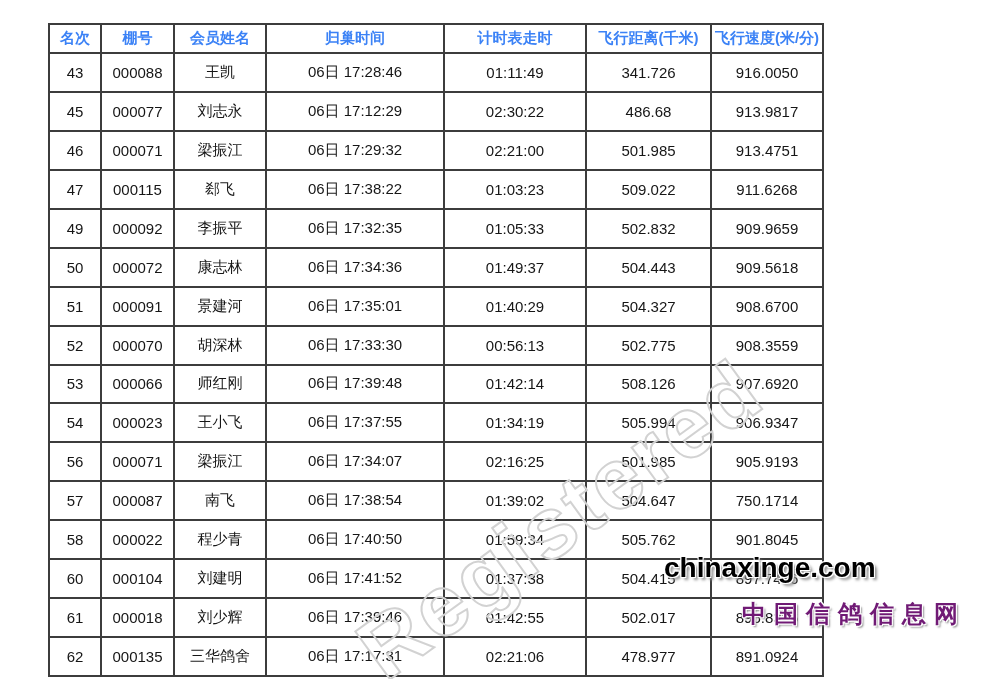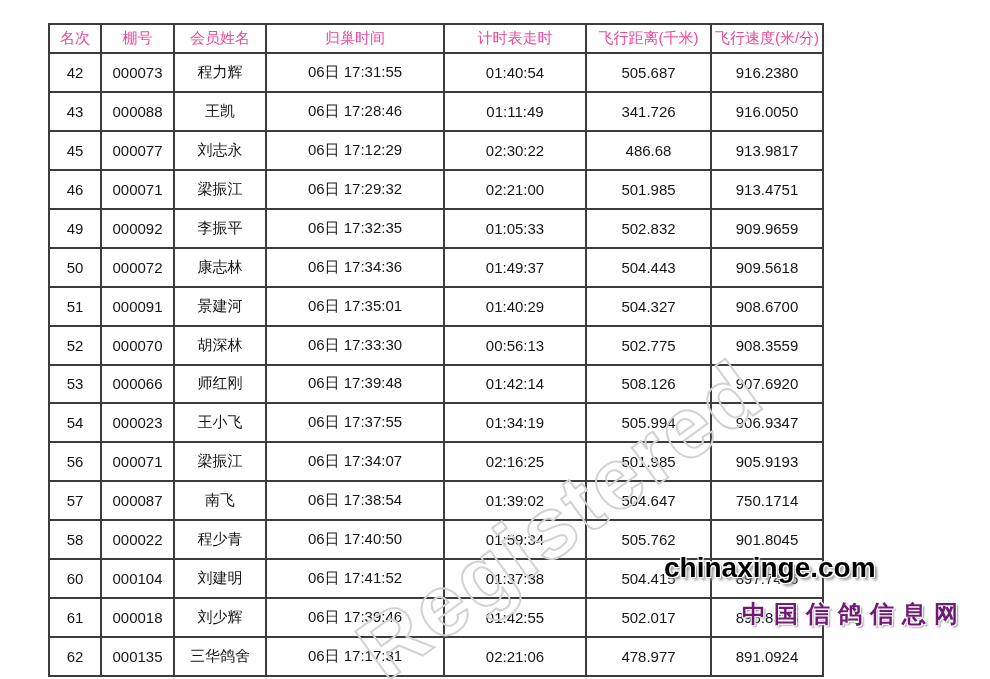--- a/index.html
+++ b/index.html
@@ -33,22 +33,22 @@
     text-align: center;
     vertical-align: middle;
     padding: 0;
     white-space: nowrap;
     overflow: hidden;
     font-size: 15px;
     background: transparent;
   }
   table.results th {
     height: 27px;
-    font-weight: normal;
-    color: #ec4899;
+    font-weight: bold;
+    color: #3b82f6;
   }
   table.results td {
     color: #161616;
   }
   
   .wm-diagonal {
     position: absolute;
     left: 290px;
     top: 470px;
     width: 540px;
@@ -113,29 +113,20 @@
           <th>棚号</th>
           <th>会员姓名</th>
           <th>归巢时间</th>
           <th>计时表走时</th>
           <th>飞行距离(千米)</th>
           <th>飞行速度(米/分)</th>
         </tr>
     </thead>
     <tbody id="table-body">
         <tr>
-          <td>42</td>
-          <td>000073</td>
-          <td>程力辉</td>
-          <td>06日 17:31:55</td>
-          <td>01:40:54</td>
-          <td>505.687</td>
-          <td>916.2380</td>
-        </tr>
-        <tr>
           <td>43</td>
           <td>000088</td>
           <td>王凯</td>
           <td>06日 17:28:46</td>
           <td>01:11:49</td>
           <td>341.726</td>
           <td>916.0050</td>
         </tr>
         <tr>
           <td>45</td>
@@ -147,20 +138,29 @@
           <td>913.9817</td>
         </tr>
         <tr>
           <td>46</td>
           <td>000071</td>
           <td>梁振江</td>
           <td>06日 17:29:32</td>
           <td>02:21:00</td>
           <td>501.985</td>
           <td>913.4751</td>
+        </tr>
+        <tr>
+          <td>47</td>
+          <td>000115</td>
+          <td>郄飞</td>
+          <td>06日 17:38:22</td>
+          <td>01:03:23</td>
+          <td>509.022</td>
+          <td>911.6268</td>
         </tr>
         <tr>
           <td>49</td>
           <td>000092</td>
           <td>李振平</td>
           <td>06日 17:32:35</td>
           <td>01:05:33</td>
           <td>502.832</td>
           <td>909.9659</td>
         </tr>

